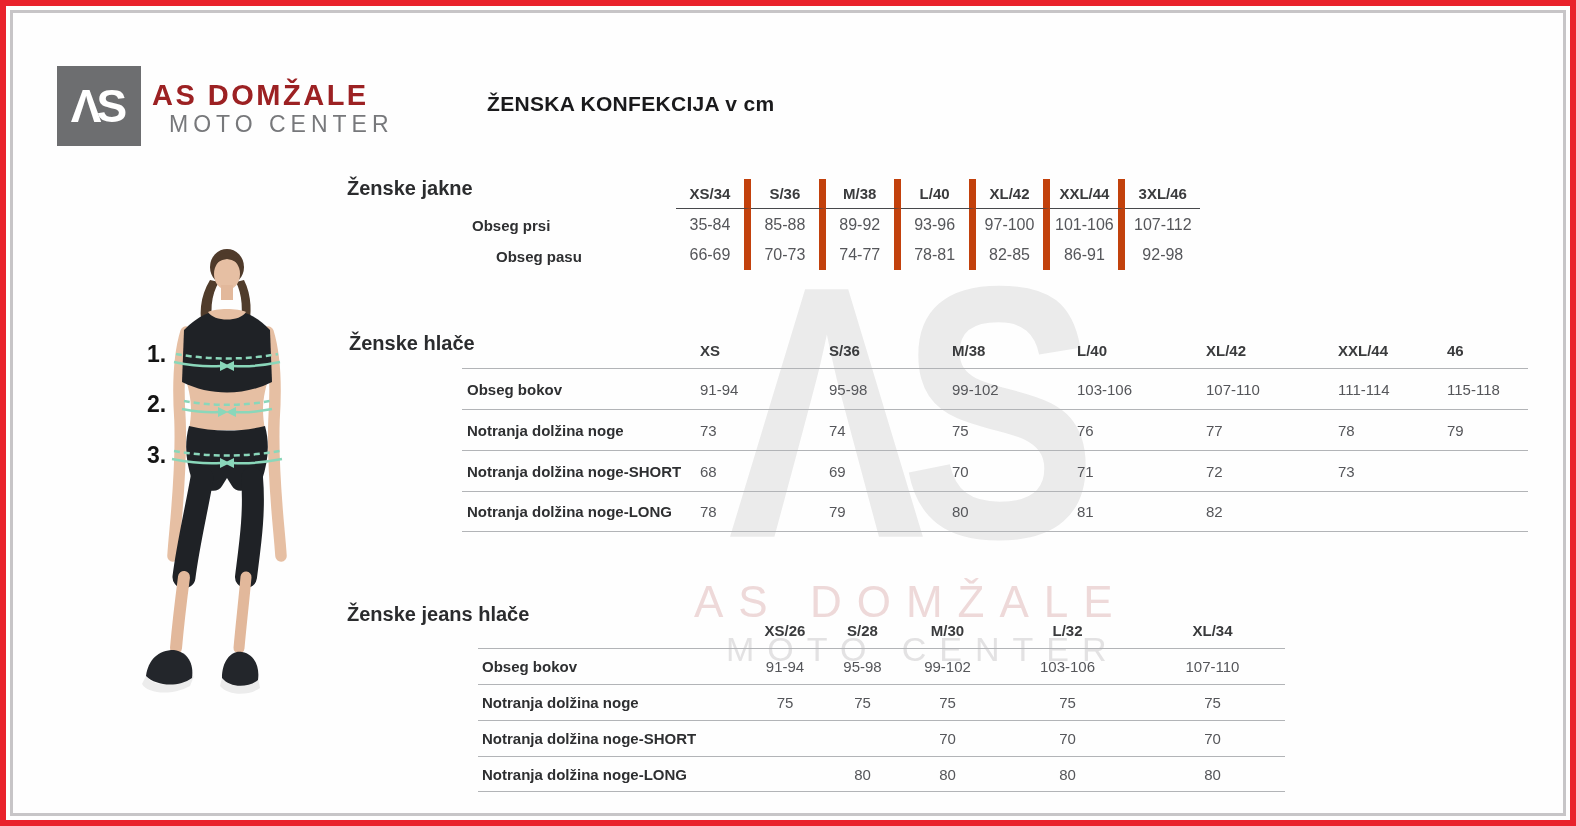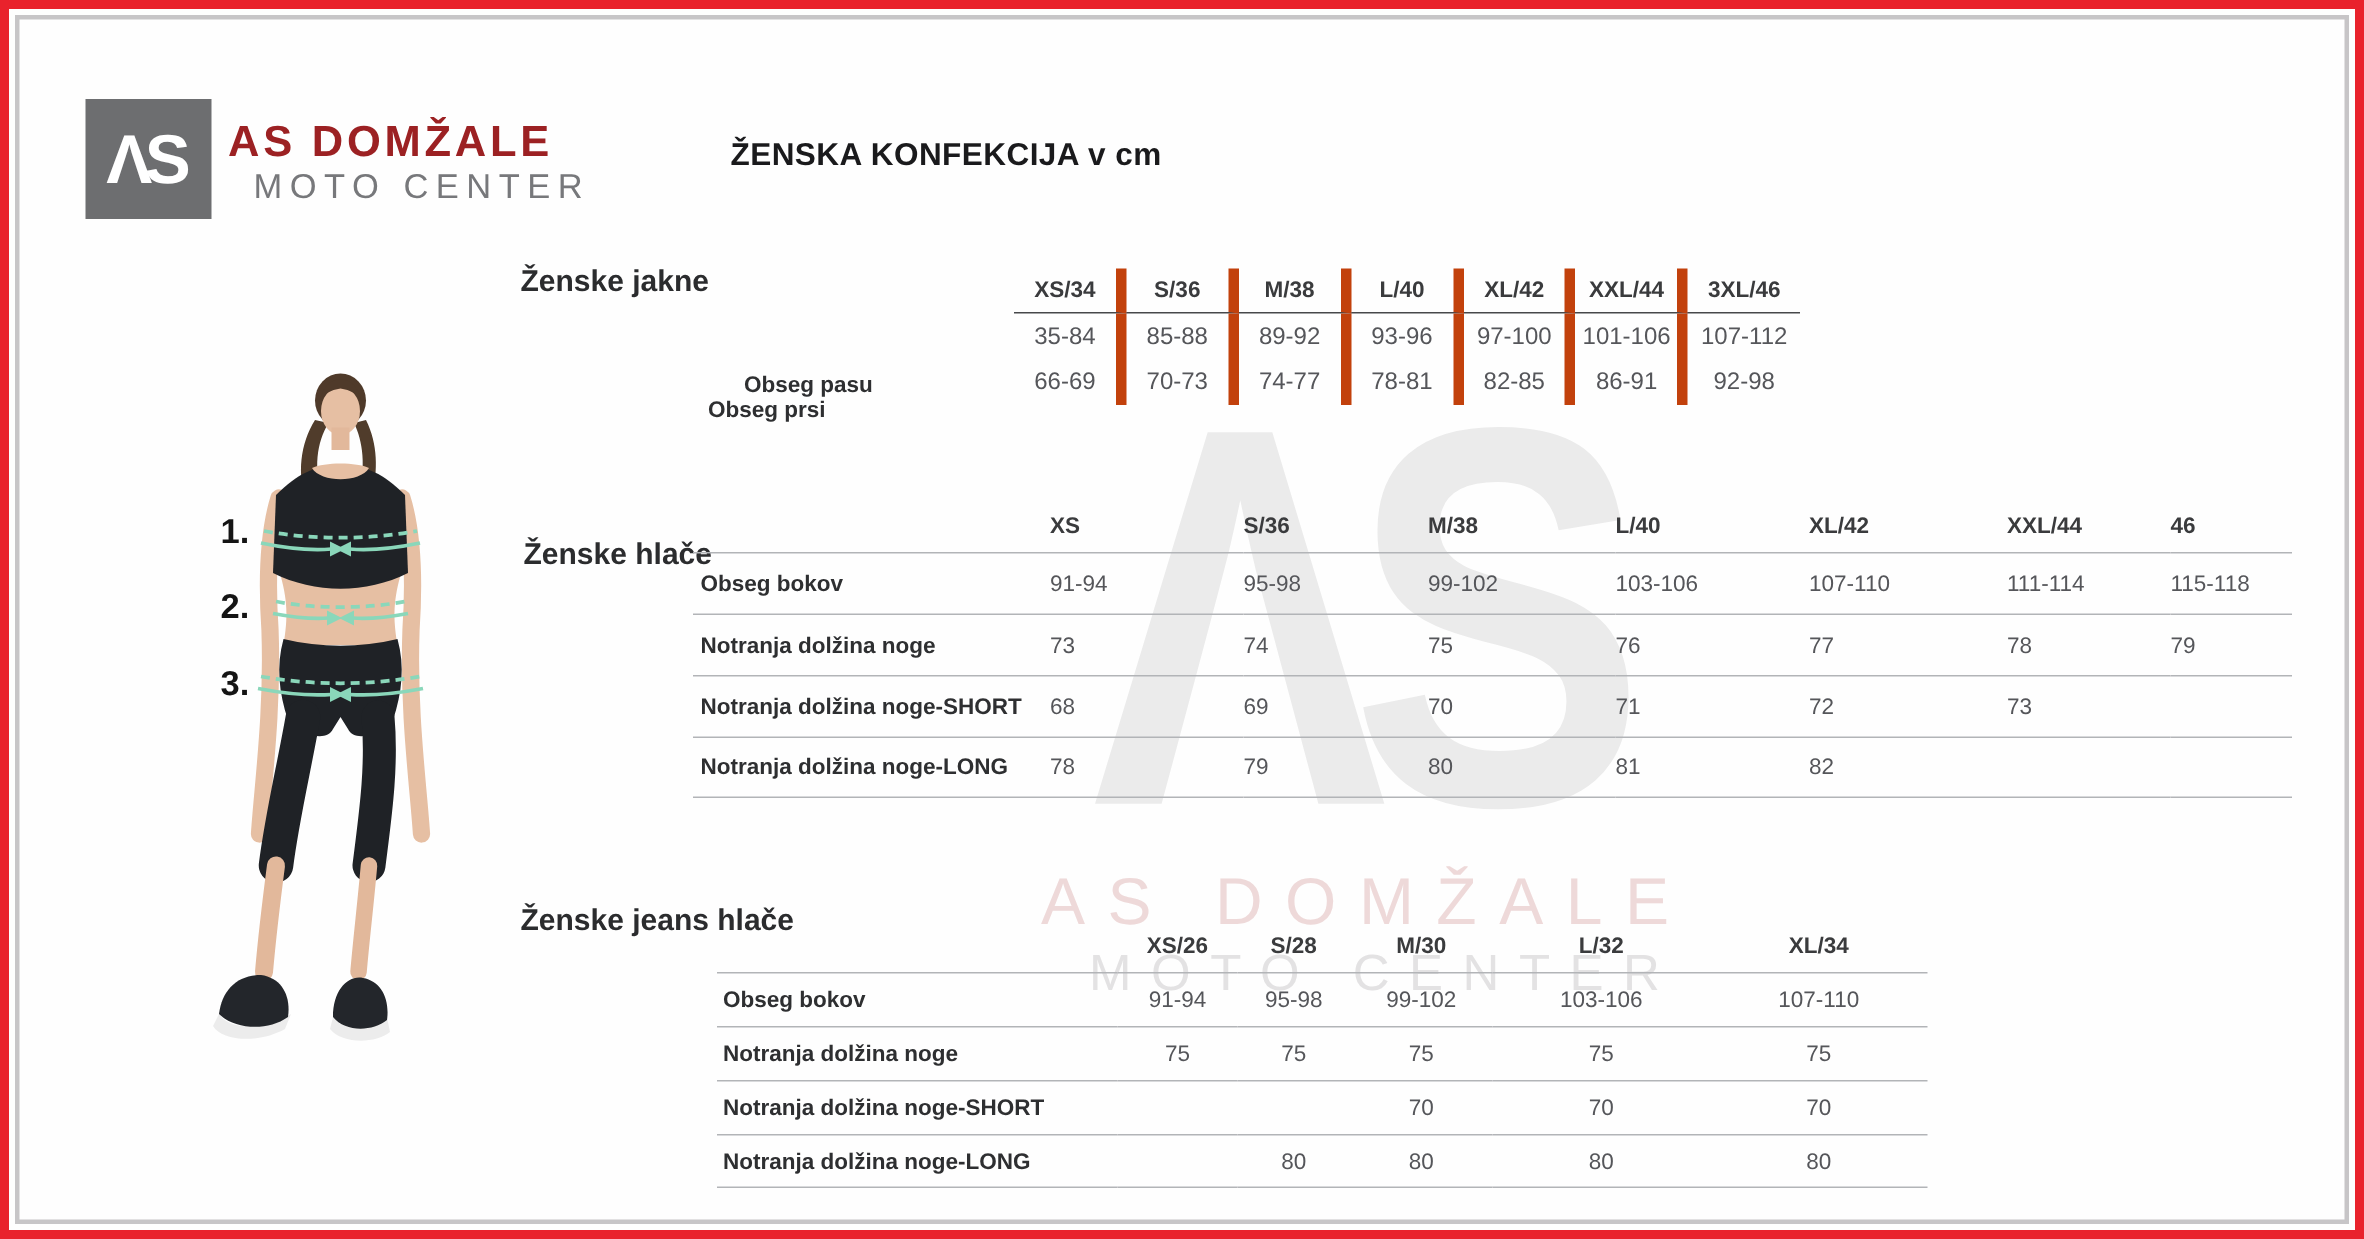--- a/index.html
+++ b/index.html
@@ -137,24 +137,24 @@
       <div class="cell val">101-106</div>
       <div class="cell val">107-112</div>
       <div class="cell val">66-69</div>
       <div class="cell val">70-73</div>
       <div class="cell val">74-77</div>
       <div class="cell val">78-81</div>
       <div class="cell val">82-85</div>
       <div class="cell val">86-91</div>
       <div class="cell val">92-98</div>
     </div>
-  <div class="abs t1-rowlabel" style="left:472px;top:217px;margin-top:48px;">Obseg prsi</div>
+  <div class="abs t1-rowlabel" style="left:472px;top:217px;">Obseg prsi</div>
   <div class="abs t1-rowlabel" style="left:496px;top:248px;">Obseg pasu</div>
 
-  <div class="abs section-label" style="left:349px;top:332px;margin-top:27px;">Ženske hlače</div>
+  <div class="abs section-label" style="left:349px;top:332px;">Ženske hlače</div>
   <div class="abs grid t2" id="table-hlace">
       <div class="cell hdr labelcell"></div>
       <div class="cell hdr">XS</div>
       <div class="cell hdr">S/36</div>
       <div class="cell hdr">M/38</div>
       <div class="cell hdr">L/40</div>
       <div class="cell hdr">XL/42</div>
       <div class="cell hdr">XXL/44</div>
       <div class="cell hdr">46</div>
       <div class="cell rowlabel bt">Obseg bokov</div>

